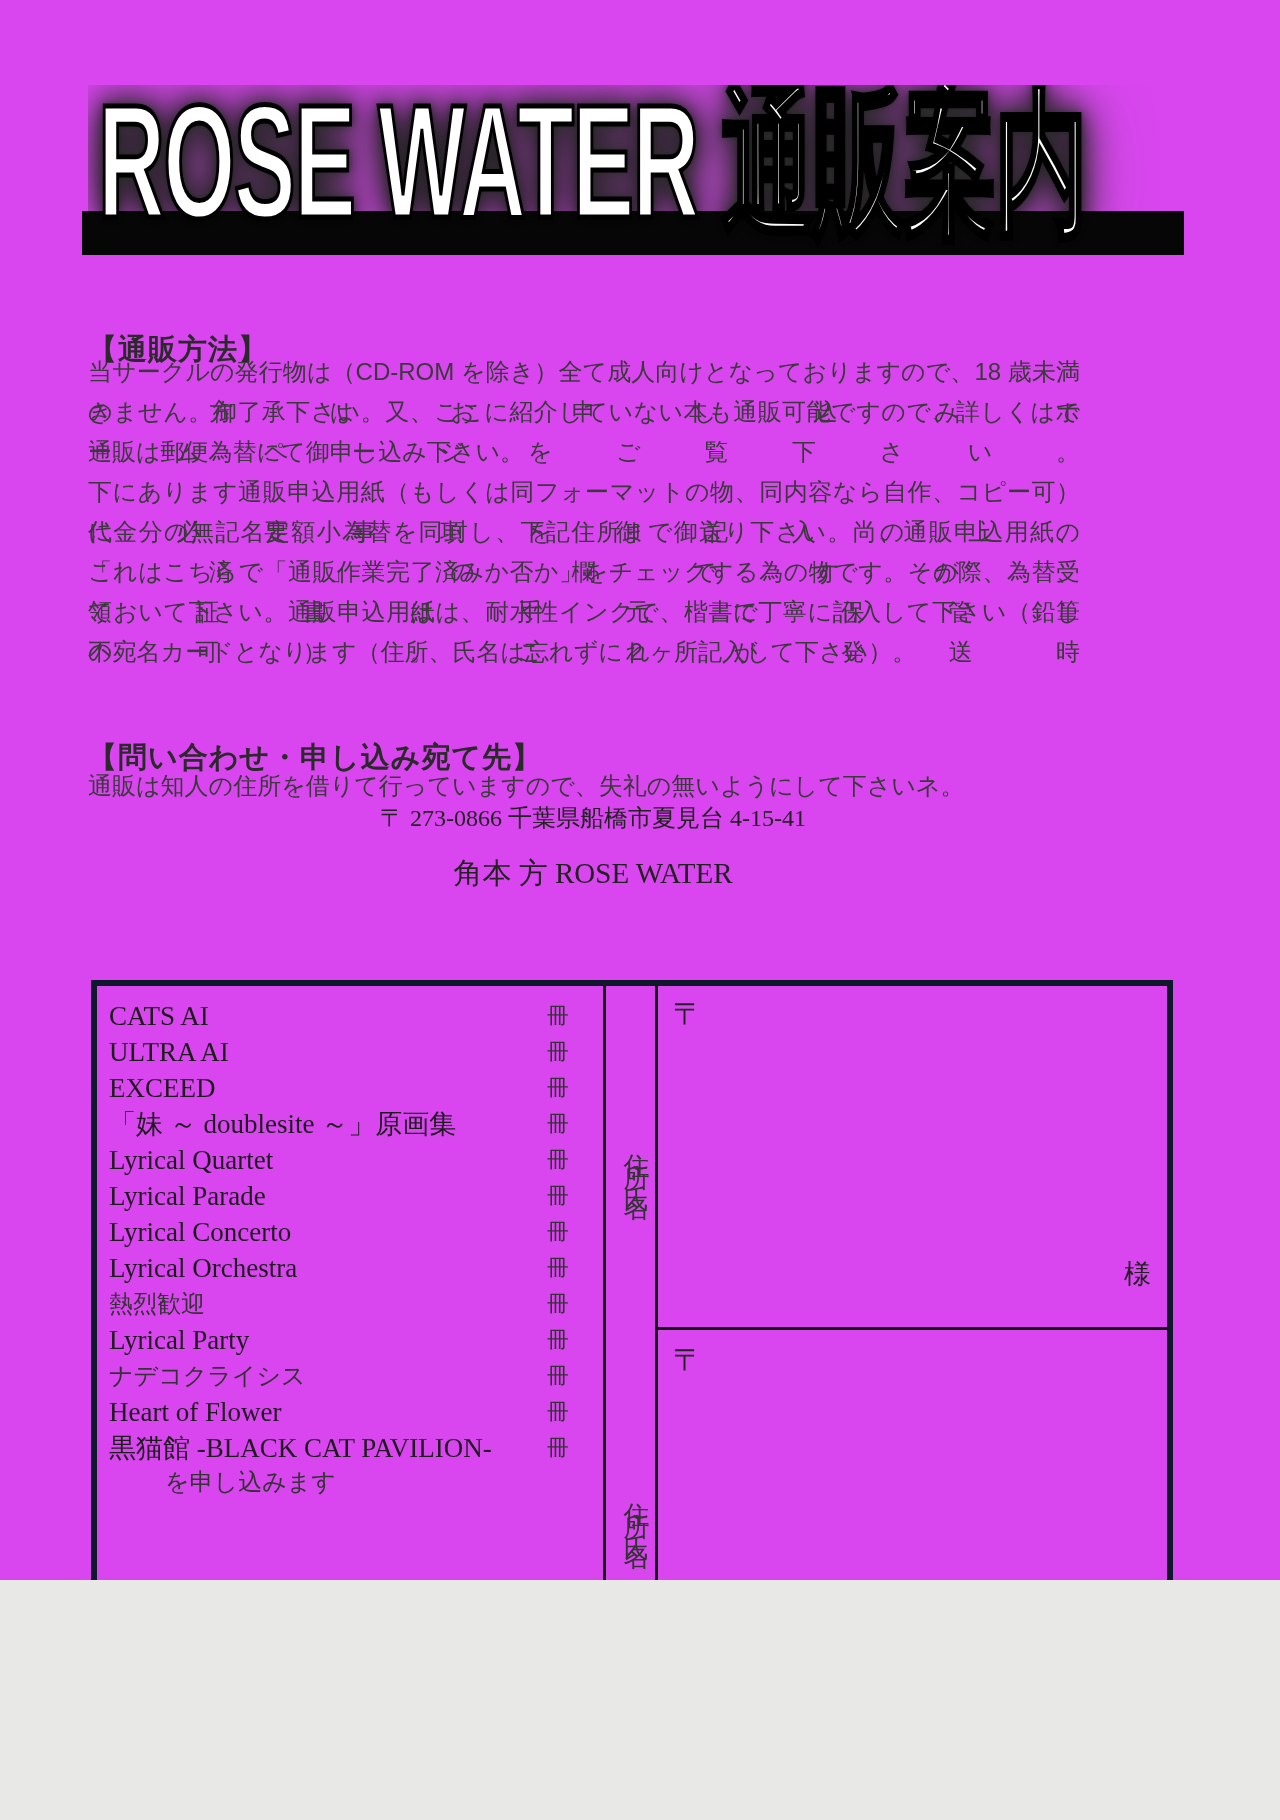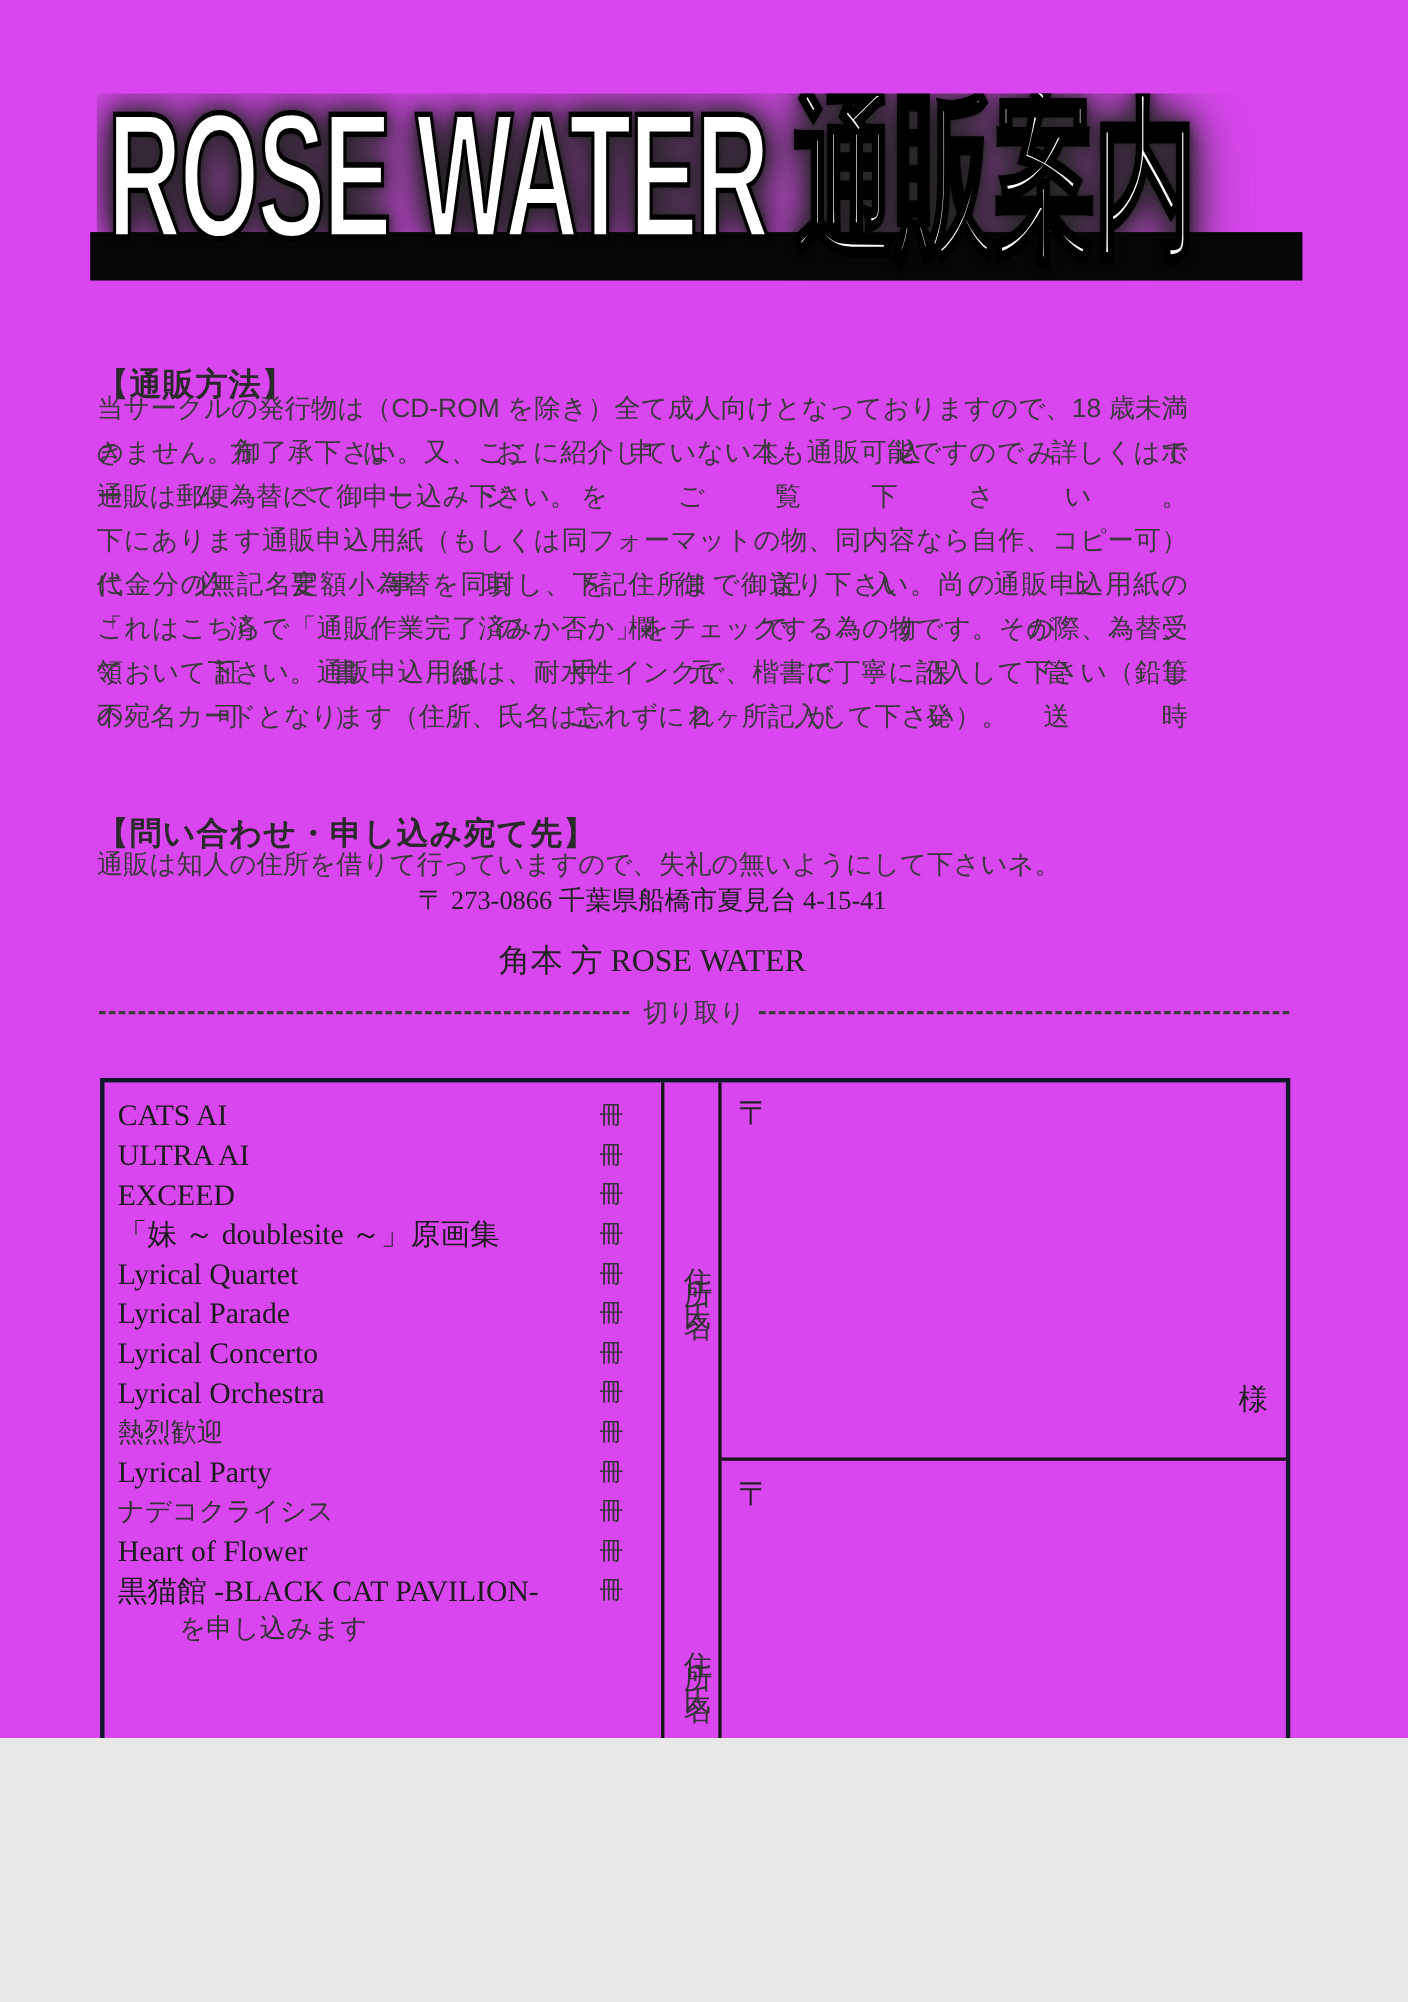--- a/index.html
+++ b/index.html
@@ -50,21 +50,21 @@
   .addr2{position:absolute;left:88px;top:854px;width:1010px;text-align:center;
          font-family:"Liberation Serif","DejaVu Serif",serif;font-size:29px;color:#222;}
 
   
   .cutline{position:absolute;left:90px;top:905px;width:1082px;display:flex;align-items:center;}
   .cutline .dash{flex:1;border-top:3px dashed #3c3c3c;height:0;}
   .cutline .cut-label{margin:0 12px;font-size:23px;color:#3a3a3a;white-space:nowrap;}
 
   
   .form{position:absolute;left:91px;top:980px;width:1082px;height:722px;
-        border:4px solid #0f172a;box-sizing:border-box;background:transparent;}
+        border:6px solid #0f172a;box-sizing:border-box;background:transparent;}
   .form .v1{position:absolute;left:506px;top:0;bottom:0;width:3px;background:#141414;}
   .form .v2{position:absolute;left:558px;top:0;bottom:0;width:3px;background:#141414;}
   .form .divider-h{position:absolute;left:561px;right:0;top:341px;height:3px;background:#141414;}
 
   .items{position:absolute;left:0;top:12px;width:506px;padding:0 34px 0 12px;box-sizing:border-box;}
   .row{height:36px;display:flex;justify-content:space-between;align-items:center;}
   .row .title{font-family:"Liberation Serif","DejaVu Serif",serif;font-size:27px;color:#1c1c1c;white-space:nowrap;}
   .row.g .title{font-family:"Liberation Sans","DejaVu Sans",sans-serif;font-size:24px;color:#333;}
   .row .satsu{font-size:22px;color:#333;}
   .apply-line{padding-left:56px;font-size:24px;color:#333;}
@@ -121,25 +121,20 @@
     <div class="bline j">これはこちらで「通販作業完了済みか否か」をチェックする為の物です。その際、為替受領証書は手元に保管し</div>
     <div class="bline j">ておいて下さい。通販申込用紙は、耐水性インクで、楷書で丁寧に記入して下さい（鉛筆不可）。これが発送時</div>
     <div class="bline">の宛名カードとなります（住所、氏名は忘れずに 2 ヶ所記入して下さい）。</div>
   </div>
 
   <h2 class="sec-heading h-contact">【問い合わせ・申し込み宛て先】</h2>
   <div class="contact-note">通販は知人の住所を借りて行っていますので、失礼の無いようにして下さいネ。</div>
   <div class="addr1">〒 273-0866  千葉県船橋市夏見台 4-15-41</div>
   <div class="addr2">角本 方  ROSE WATER</div>
 
-  <div class="cutline">
-    <span class="dash"></span>
-    <span class="cut-label">切り取り</span>
-    <span class="dash"></span>
-  </div>
 
   <div class="form">
     <div class="v1"></div>
     <div class="v2"></div>
     <div class="divider-h"></div>
 
     <div class="items">
       <div class="row">
         <span class="title">CATS AI</span>
         <span class="satsu">冊</span>

